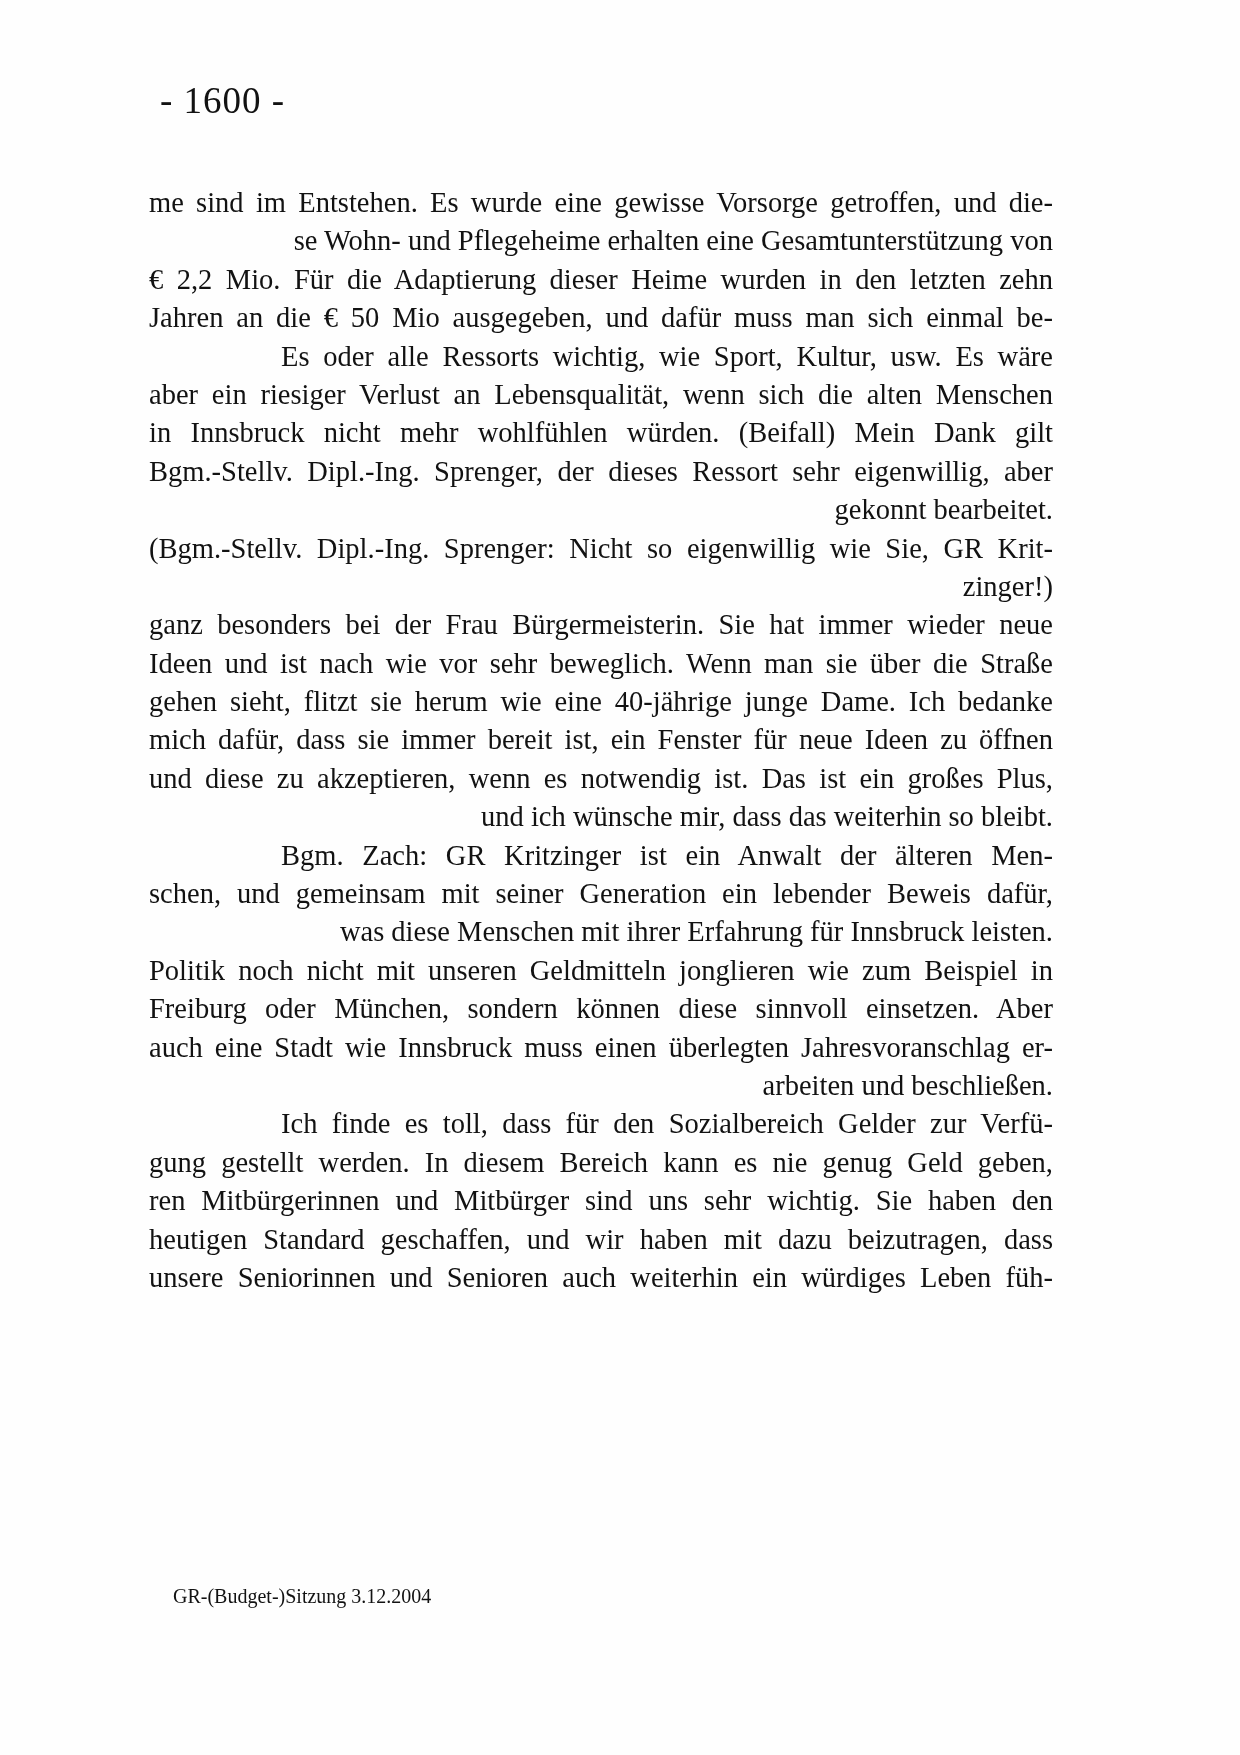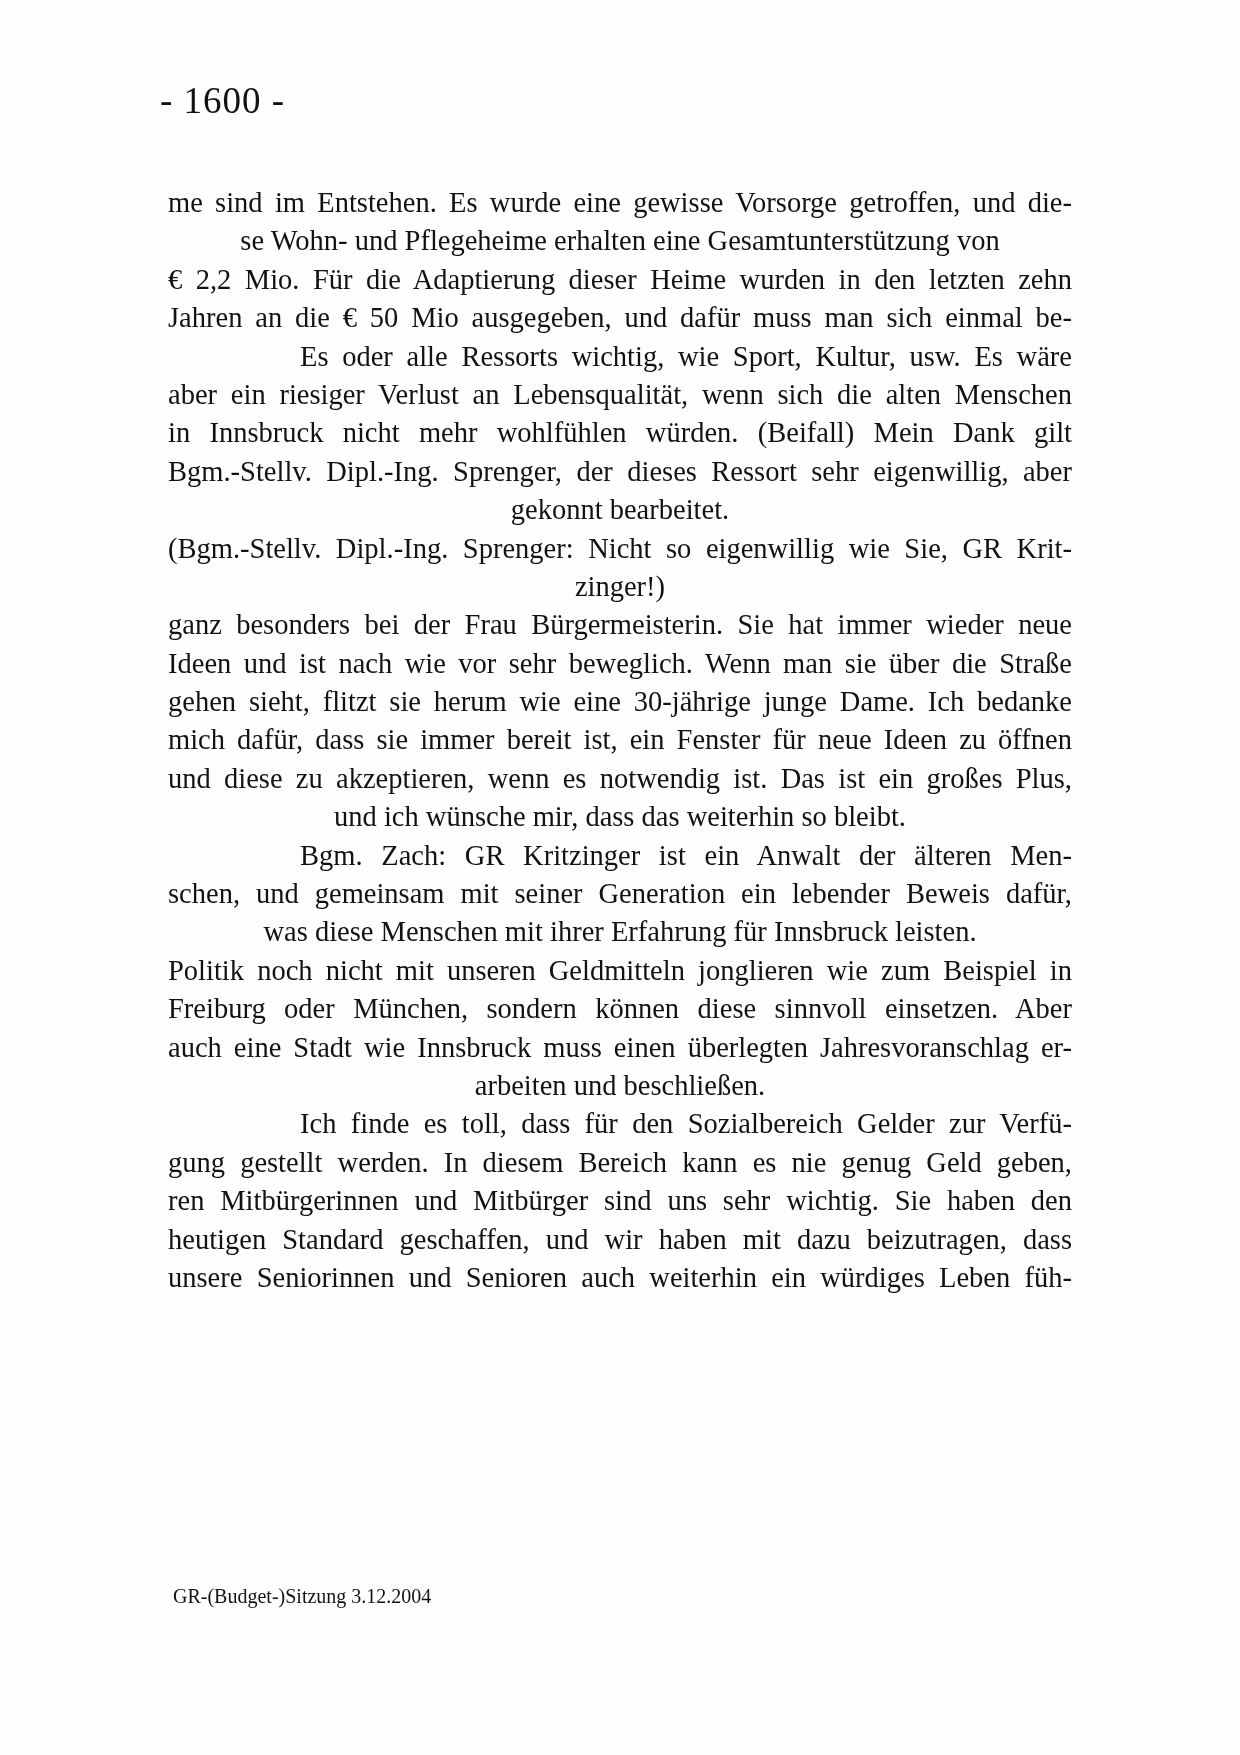--- a/index.html
+++ b/index.html
@@ -26,29 +26,29 @@
     left: 160px;
     width: 904px;
     text-align: left;
     font-size: 37px;
     line-height: 38px;
     letter-spacing: 1px;
   }
   .doc-body {
     position: absolute;
     top: 184px;
-    left: 168px;
+    left: 149px;
     width: 904px;
     font-size: 28.5px;
   }
   .line {
     line-height: 38.4px;
     height: 38.4px;
     white-space: normal;
-    text-align: center;
+    text-align: right;
   }
   .line.justify {
     text-align: justify;
     text-align-last: justify;
   }
   .line.indent {
     text-indent: 132px;
   }
   .u {
     text-underline-offset: 4px;
@@ -75,21 +75,21 @@
       <div class="line justify"><span>Jahren an die € 50 Mio ausgegeben, und dafür muss man sich einmal be-</span></div>
       <div class="line justify indent"><span>Es oder alle Ressorts wichtig, wie Sport, Kultur, usw. Es wäre</span></div>
       <div class="line justify"><span>aber ein riesiger Verlust an Lebensqualität, wenn sich die alten Menschen</span></div>
       <div class="line justify"><span>in Innsbruck nicht mehr wohlfühlen würden. (Beifall) Mein Dank gilt</span></div>
       <div class="line justify"><span>Bgm.-Stellv. Dipl.-Ing. Sprenger, der dieses Ressort sehr eigenwillig, aber</span></div>
       <div class="line"><span>gekonnt bearbeitet.</span></div>
       <div class="line justify"><span>(Bgm.-Stellv. Dipl.-Ing. Sprenger: Nicht so eigenwillig wie Sie, GR Krit-</span></div>
       <div class="line"><span>zinger!)</span></div>
       <div class="line justify"><span>ganz besonders bei der Frau Bürgermeisterin. Sie hat immer wieder neue</span></div>
       <div class="line justify"><span>Ideen und ist nach wie vor sehr beweglich. Wenn man sie über die Straße</span></div>
-      <div class="line justify"><span>gehen sieht, flitzt sie herum wie eine 30-jährige junge Dame. Ich bedanke</span></div>
+      <div class="line justify"><span>gehen sieht, flitzt sie herum wie eine 40-jährige junge Dame. Ich bedanke</span></div>
       <div class="line justify"><span>mich dafür, dass sie immer bereit ist, ein Fenster für neue Ideen zu öffnen</span></div>
       <div class="line justify"><span>und diese zu akzeptieren, wenn es notwendig ist. Das ist ein großes Plus,</span></div>
       <div class="line"><span>und ich wünsche mir, dass das weiterhin so bleibt.</span></div>
       <div class="line justify indent"><span class="u">Bgm. Zach:</span><span> GR Kritzinger ist ein Anwalt der älteren Men-</span></div>
       <div class="line justify"><span>schen, und gemeinsam mit seiner Generation ein lebender Beweis dafür,</span></div>
       <div class="line"><span>was diese Menschen mit ihrer Erfahrung für Innsbruck leisten.</span></div>
       <div class="line justify"><span>Politik noch nicht mit unseren Geldmitteln jonglieren wie zum Beispiel in</span></div>
       <div class="line justify"><span>Freiburg oder München, sondern können diese sinnvoll einsetzen. Aber</span></div>
       <div class="line justify"><span>auch eine Stadt wie Innsbruck muss einen überlegten Jahresvoranschlag er-</span></div>
       <div class="line"><span>arbeiten und beschließen.</span></div>

